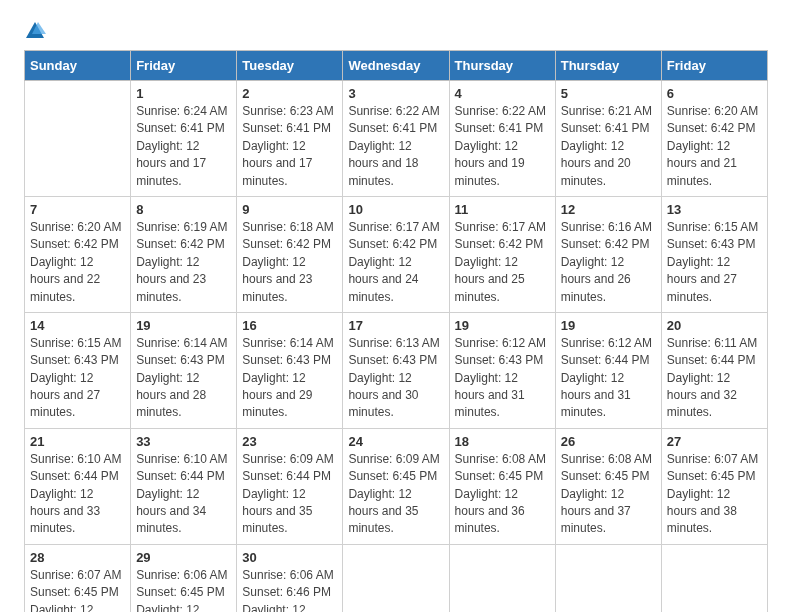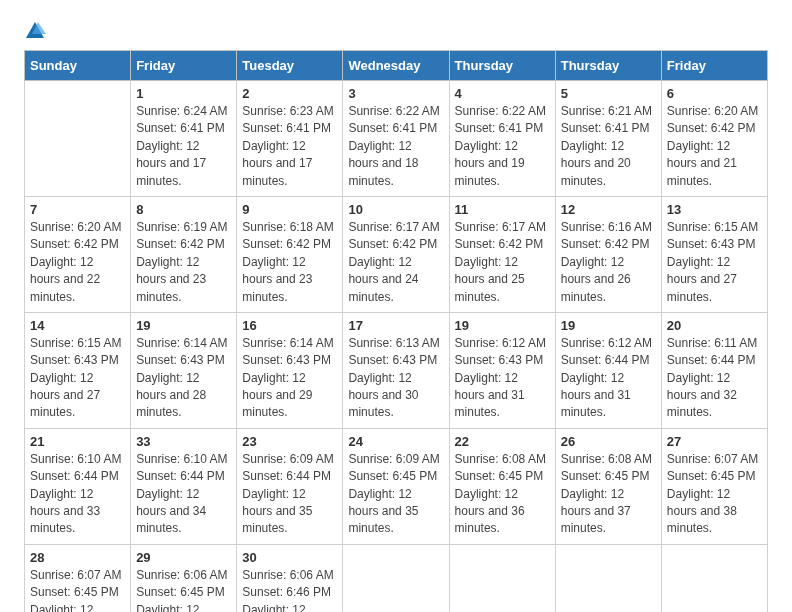--- a/index.html
+++ b/index.html
@@ -224,21 +224,21 @@
         </td>
         <td>
           <span class="day-number">23</span>
           <div class="day-info">Sunrise: 6:09 AM<br>Sunset: 6:44 PM<br>Daylight: 12 hours and 35 minutes.</div>
         </td>
         <td>
           <span class="day-number">24</span>
           <div class="day-info">Sunrise: 6:09 AM<br>Sunset: 6:45 PM<br>Daylight: 12 hours and 35 minutes.</div>
         </td>
         <td>
-          <span class="day-number">22</span>
+          <span class="day-number">18</span>
           <div class="day-info">Sunrise: 6:08 AM<br>Sunset: 6:45 PM<br>Daylight: 12 hours and 36 minutes.</div>
         </td>
         <td>
           <span class="day-number">26</span>
           <div class="day-info">Sunrise: 6:08 AM<br>Sunset: 6:45 PM<br>Daylight: 12 hours and 37 minutes.</div>
         </td>
         <td>
           <span class="day-number">27</span>
           <div class="day-info">Sunrise: 6:07 AM<br>Sunset: 6:45 PM<br>Daylight: 12 hours and 38 minutes.</div>
         </td>

